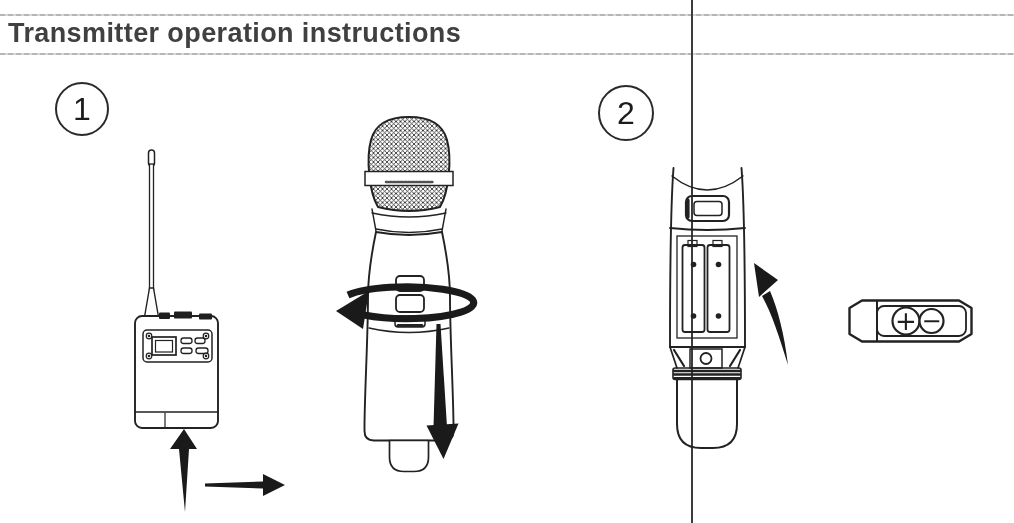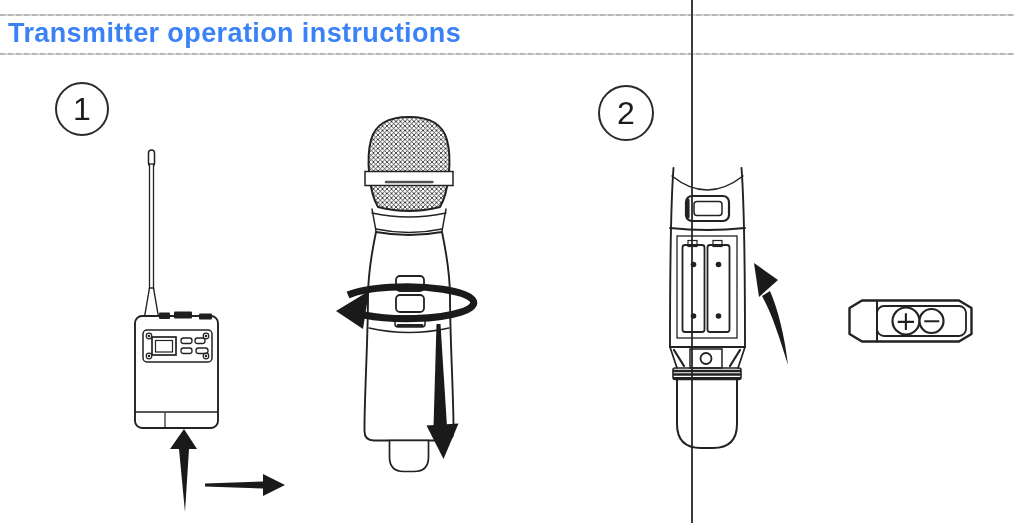--- a/index.html
+++ b/index.html
@@ -7,21 +7,21 @@
     width:1014px;height:523px;background:#ffffff;position:relative;
     font-family:"Liberation Sans", sans-serif;overflow:hidden;
   }
   .rule{
     position:absolute;left:0;width:1014px;height:2px;
     background:repeating-linear-gradient(90deg,#adadad 0 5px,#cfcfcf 5px 8px);
     opacity:.9;
   }
   #page-title{
     position:absolute;left:8px;top:18px;
-    font-size:27px;font-weight:700;color:#3b82f6;letter-spacing:.4px;
+    font-size:27px;font-weight:700;color:#404040;letter-spacing:.4px;
     white-space:nowrap;
   }
   .divider-v{
     position:absolute;left:691px;top:0;width:2px;height:523px;background:#3c3c3c;
   }
   .badge{
     position:absolute;border:2.5px solid #2a2a2a;border-radius:50%;
     display:flex;align-items:center;justify-content:center;
     color:#1c1c1c;font-size:32px;font-weight:400;background:transparent;
   }

